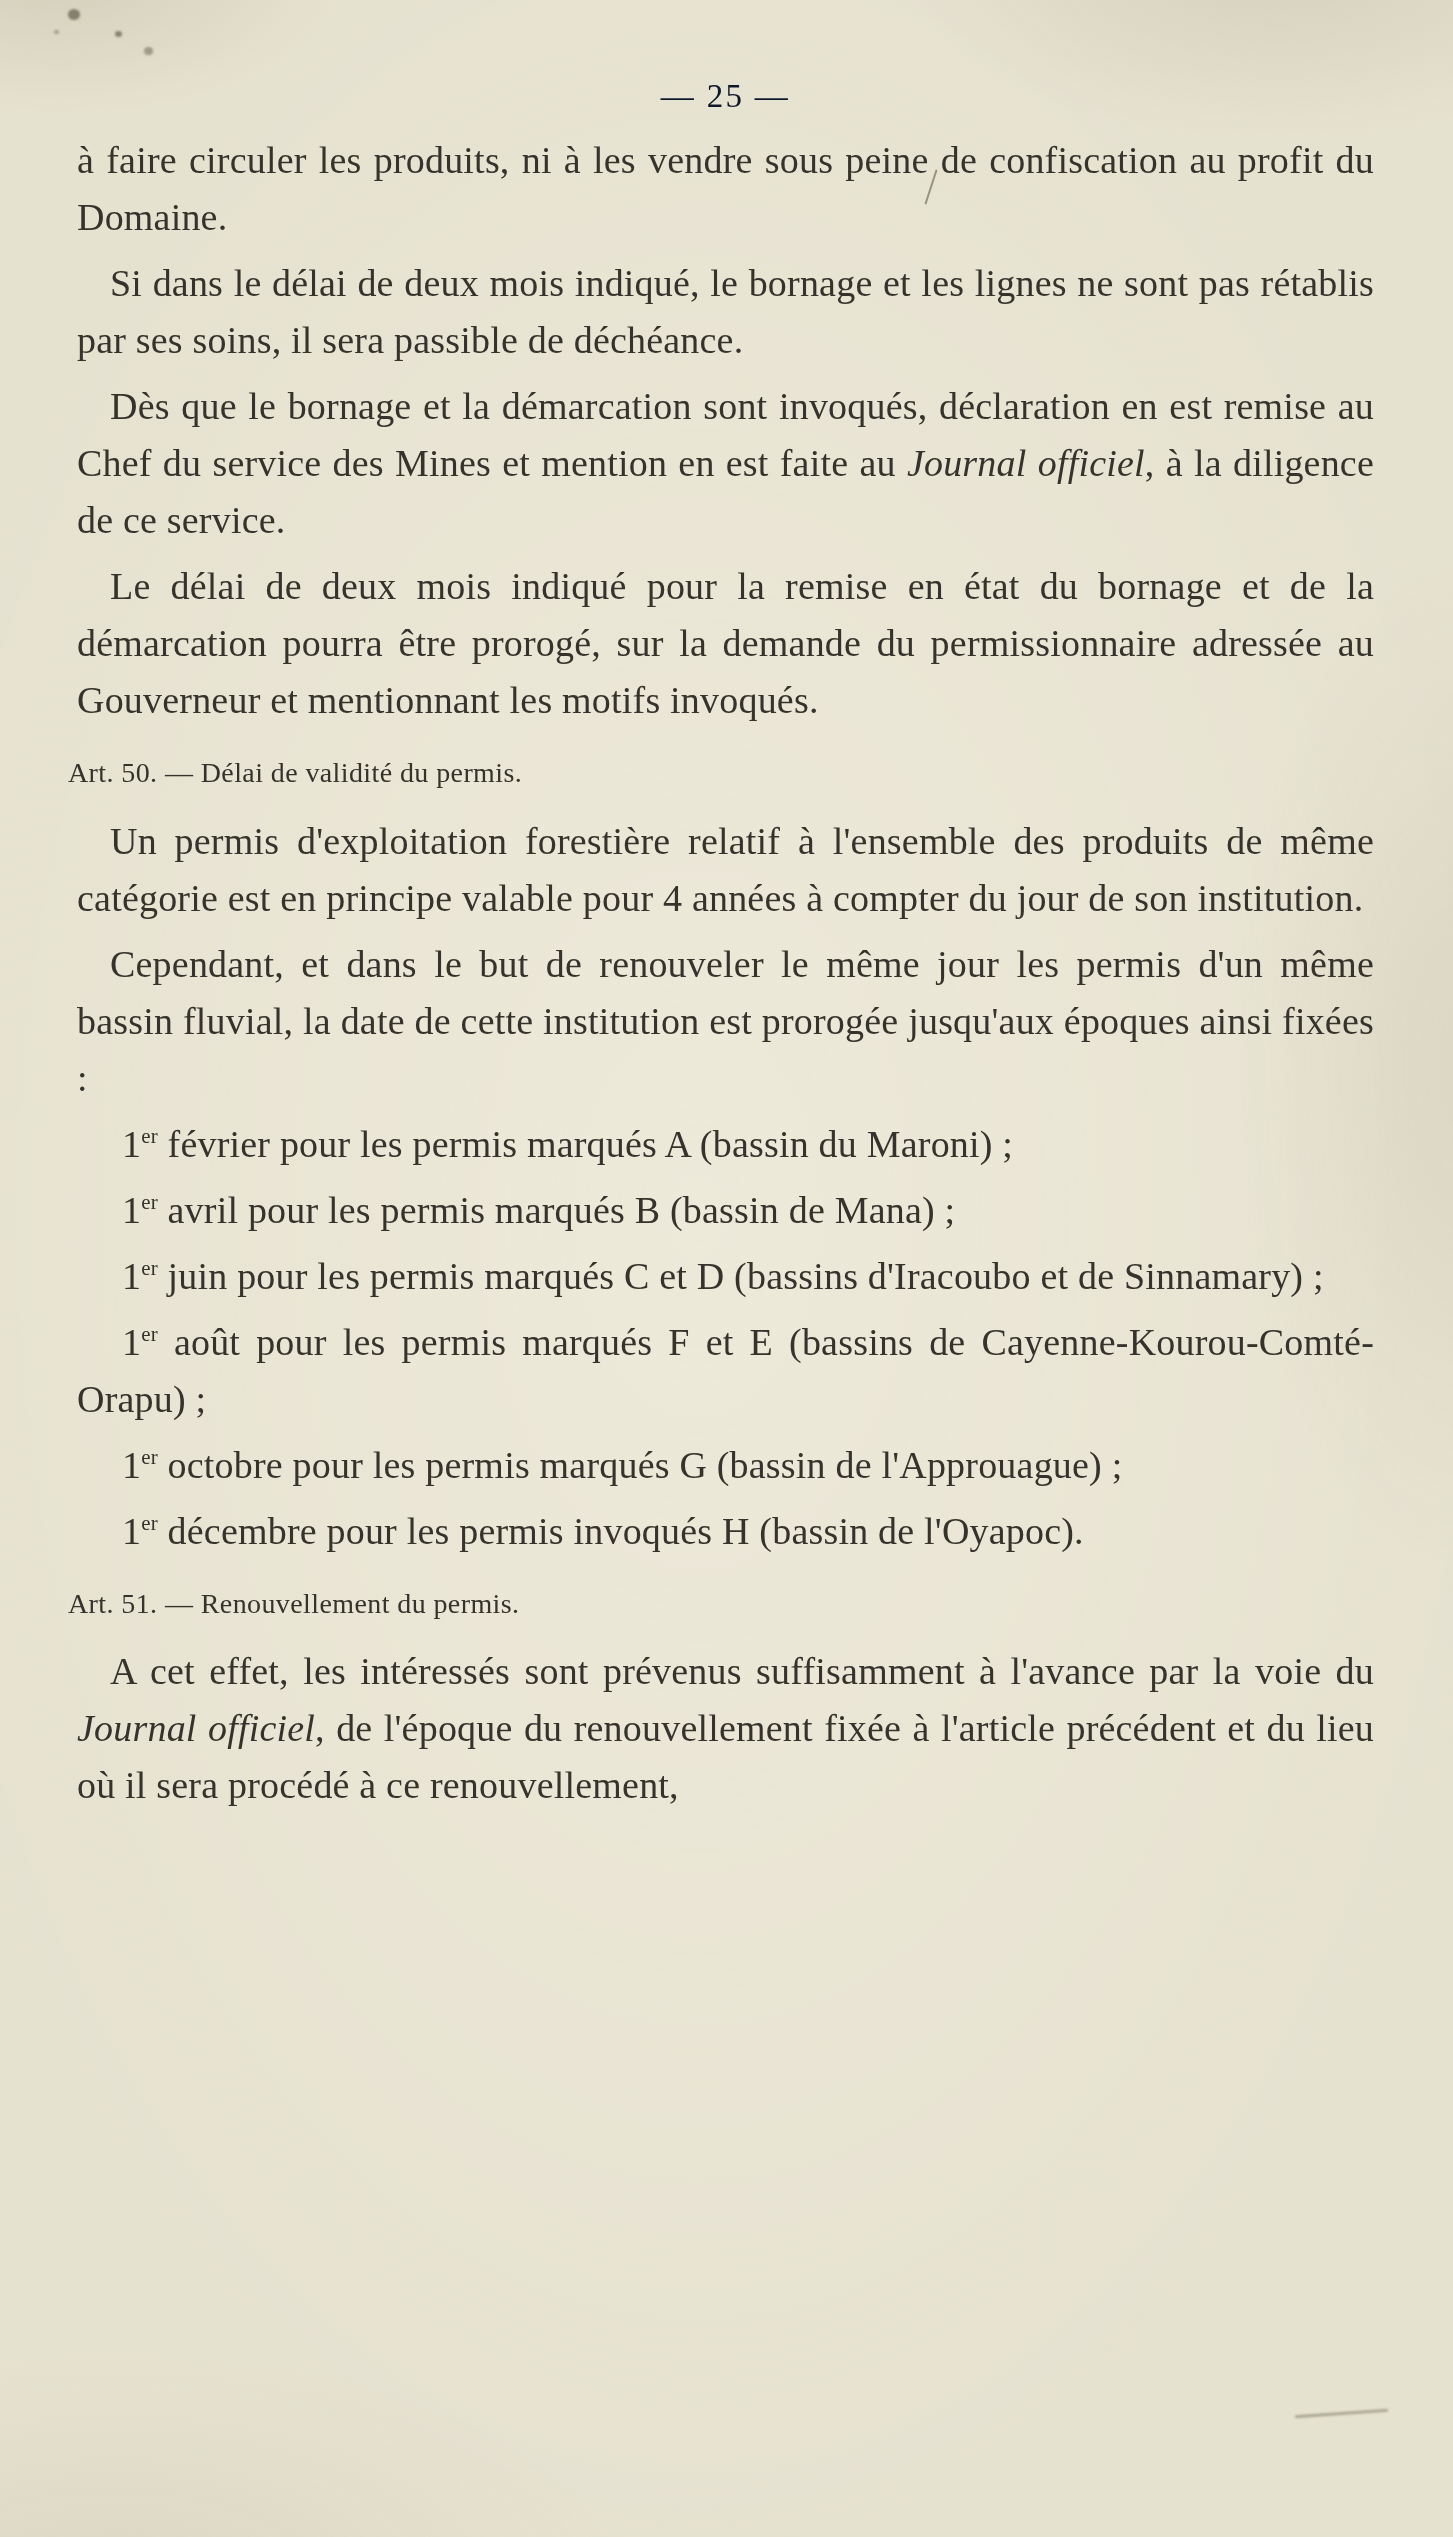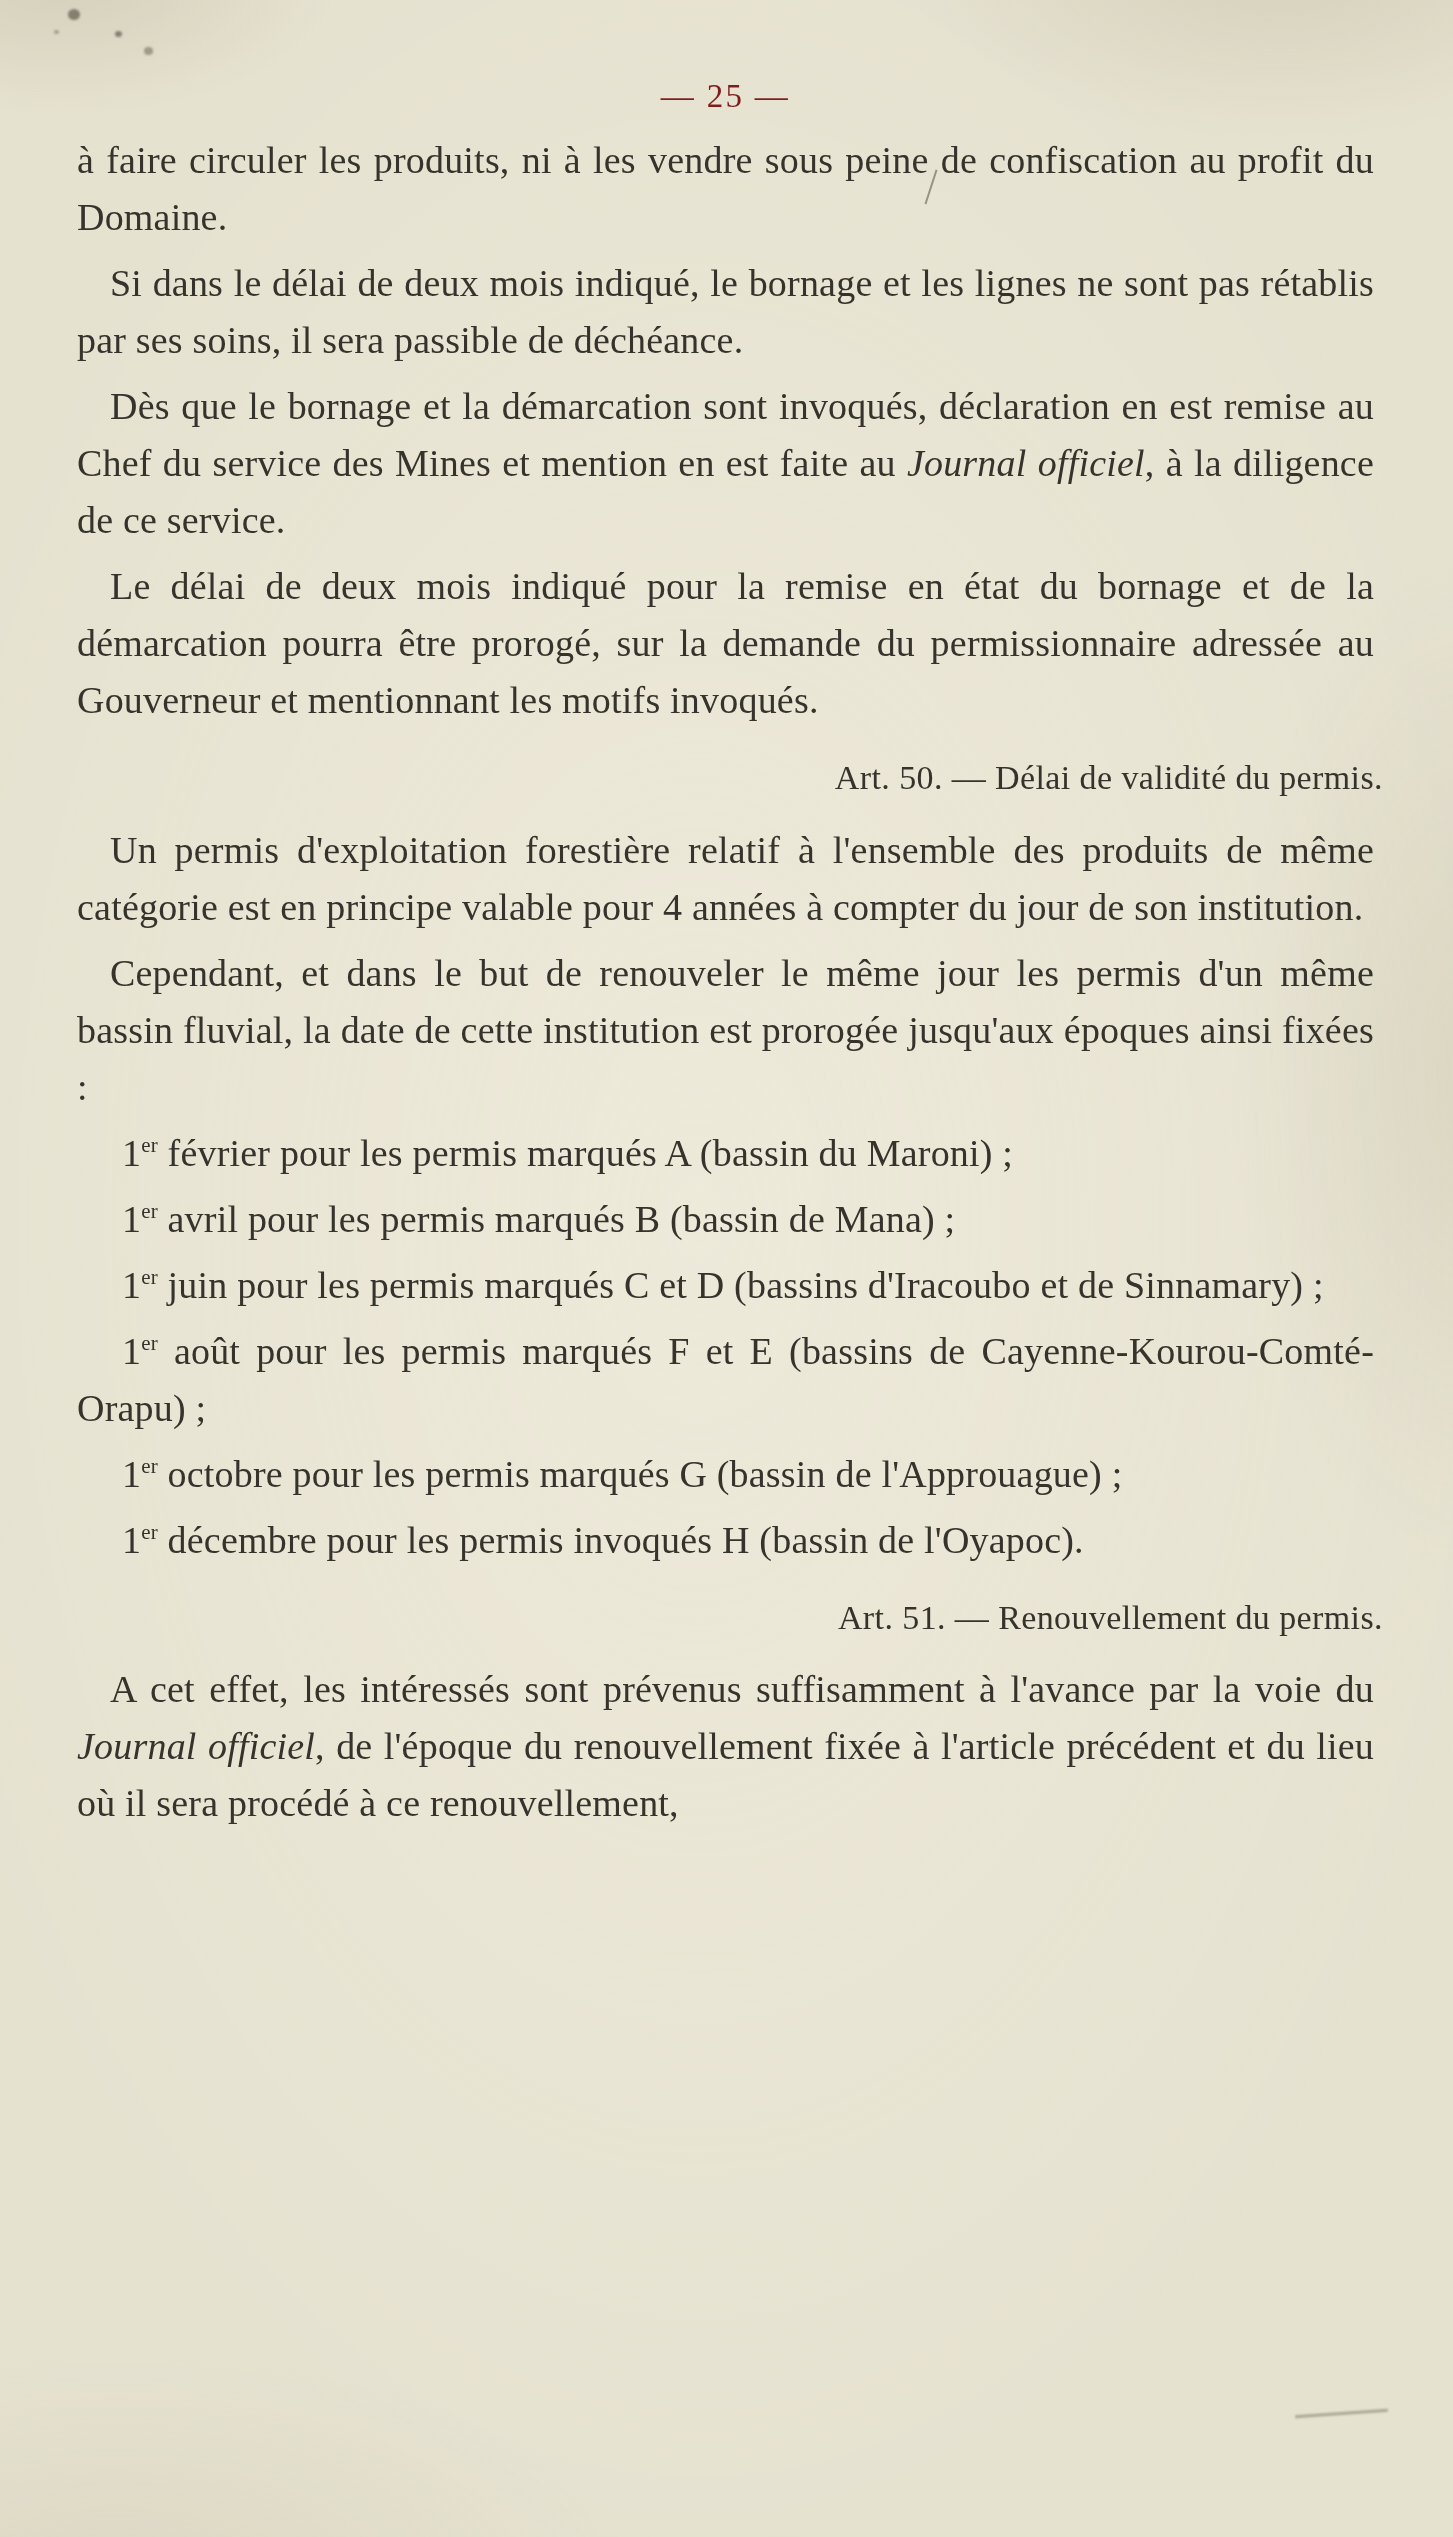--- a/index.html
+++ b/index.html
@@ -25,41 +25,41 @@
     position: absolute;
     inset: 0;
     box-sizing: border-box;
     padding: 78px 71px 0 68px;
   }
   .page-number {
     text-align: center;
     font-size: 33px;
     letter-spacing: 2.3px;
     margin-bottom: 17px;
-    color: #7f1d1d;
+    color: #0f172a;
   }
   .content {
     font-size: 38px;
     line-height: 1.5;
     text-align: justify;
     letter-spacing: 0.2px;
   }
   p.para {
     margin: 9px;
   }
   p.para.indent {
     text-indent: 33px;
   }
   p.para.list-item {
     text-indent: 45px;
   }
   h2.heading {
-    font-size: 34px;
+    font-size: 28px;
     font-weight: normal;
-    text-align: right;
+    text-align: left;
     text-indent: 0;
     letter-spacing: 0.4px;
     margin: 23px 0 18.6px 0;
   }
   em { }
   sup {
     font-size: 0.55em;
     vertical-align: super;
     line-height: 0;
   }

